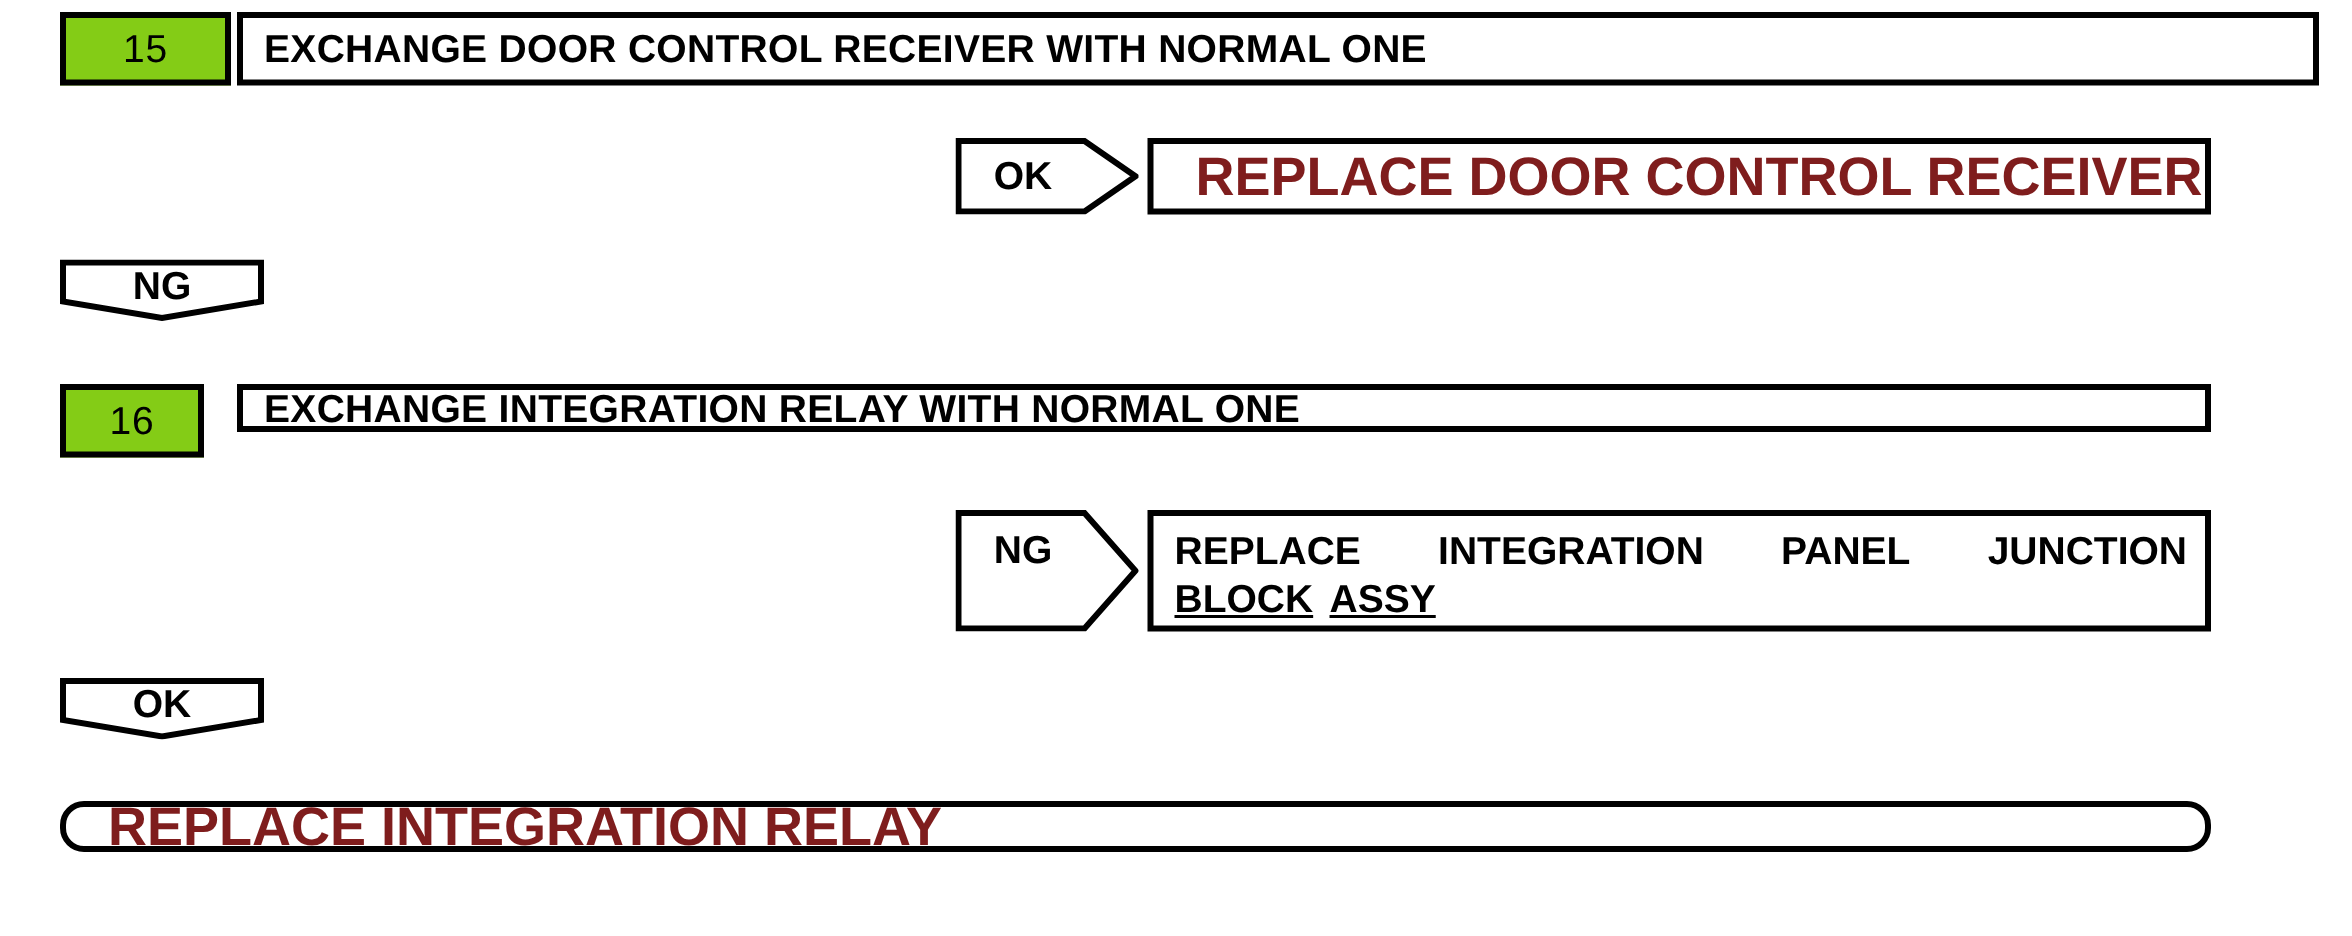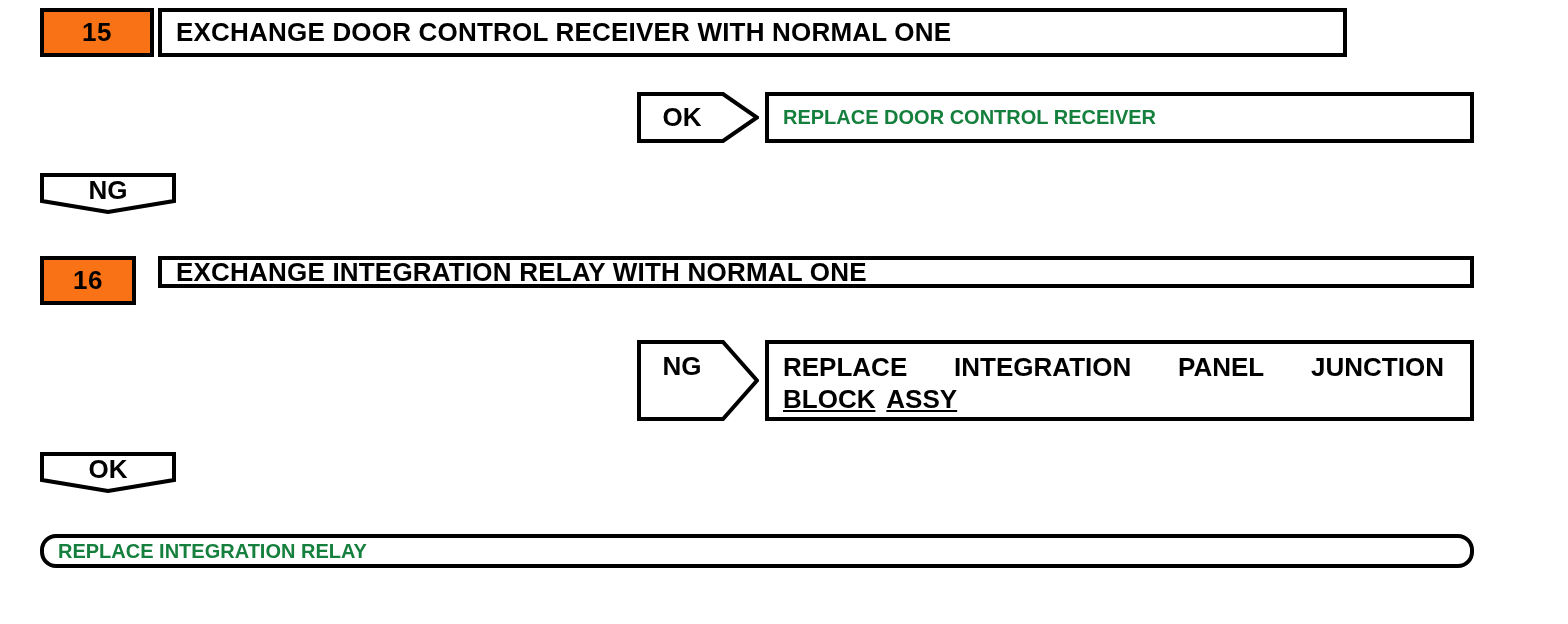--- a/index.html
+++ b/index.html
@@ -20,25 +20,25 @@
     width: 1568px;
     height: 624px;
     overflow: hidden;
   }
 
   
   .step-num {
     position: absolute;
     box-sizing: border-box;
     border: 4px solid #000;
-    background: #f97316;
+    background: #84cc16;
     display: flex;
     align-items: center;
     justify-content: center;
-    font-weight: bold;
+    font-weight: normal;
     font-size: 26px;
     letter-spacing: 0.5px;
     color: #000;
     text-align: center;
   }
   .step-text {
     position: absolute;
     box-sizing: border-box;
     border: 4px solid #000;
     background: #fff;
@@ -53,34 +53,34 @@
   }
 
   
   .result-box {
     position: absolute;
     box-sizing: border-box;
     border: 4px solid #000;
     background: #fff;
     display: flex;
     align-items: center;
-    padding-left: 14px;
+    padding-left: 28px;
     font-weight: bold;
-    font-size: 20px;
-    color: #15803d;
+    font-size: 36px;
+    color: #7f1d1d;
     white-space: nowrap;
   }
 
   
   .result-box-multi {
     position: absolute;
     box-sizing: border-box;
     border: 4px solid #000;
     background: #fff;
-    padding: 8px 26px 6px 14px;
+    padding: 8px 12px 6px 14px;
     font-weight: bold;
     font-size: 26px;
     color: #000;
     line-height: 1.23;
   }
   .just-line {
     display: flex;
     justify-content: space-between;
     white-space: nowrap;
   }
@@ -130,21 +130,21 @@
     width: 100%;
   }
 </style>
 </head>
 <body>
 
 <div class="canvas">
 
   <div class="step-num" style="left:40px; top:8px; width:114px; height:49px;">15</div>
 
-  <div class="step-text" style="left:158px; top:8px; width:1189px; height:49px;">EXCHANGE DOOR CONTROL RECEIVER WITH NORMAL ONE</div>
+  <div class="step-text" style="left:158px; top:8px; width:1388px; height:49px;">EXCHANGE DOOR CONTROL RECEIVER WITH NORMAL ONE</div>
 
   <div class="arrow-tag" style="left:637px; top:92px; width:122px; height:51px;">
     <svg width="122" height="51" viewBox="0 0 122 51">
       <polygon points="2,2 86,2 120,25.5 86,49 2,49" fill="#ffffff" stroke="#000000" stroke-width="4" stroke-linejoin="miter"></polygon>
     </svg>
     <div class="arrow-label">OK</div>
   </div>
 
   <div class="result-box" style="left:765px; top:92px; width:709px; height:51px;">REPLACE DOOR CONTROL RECEIVER</div>
 

